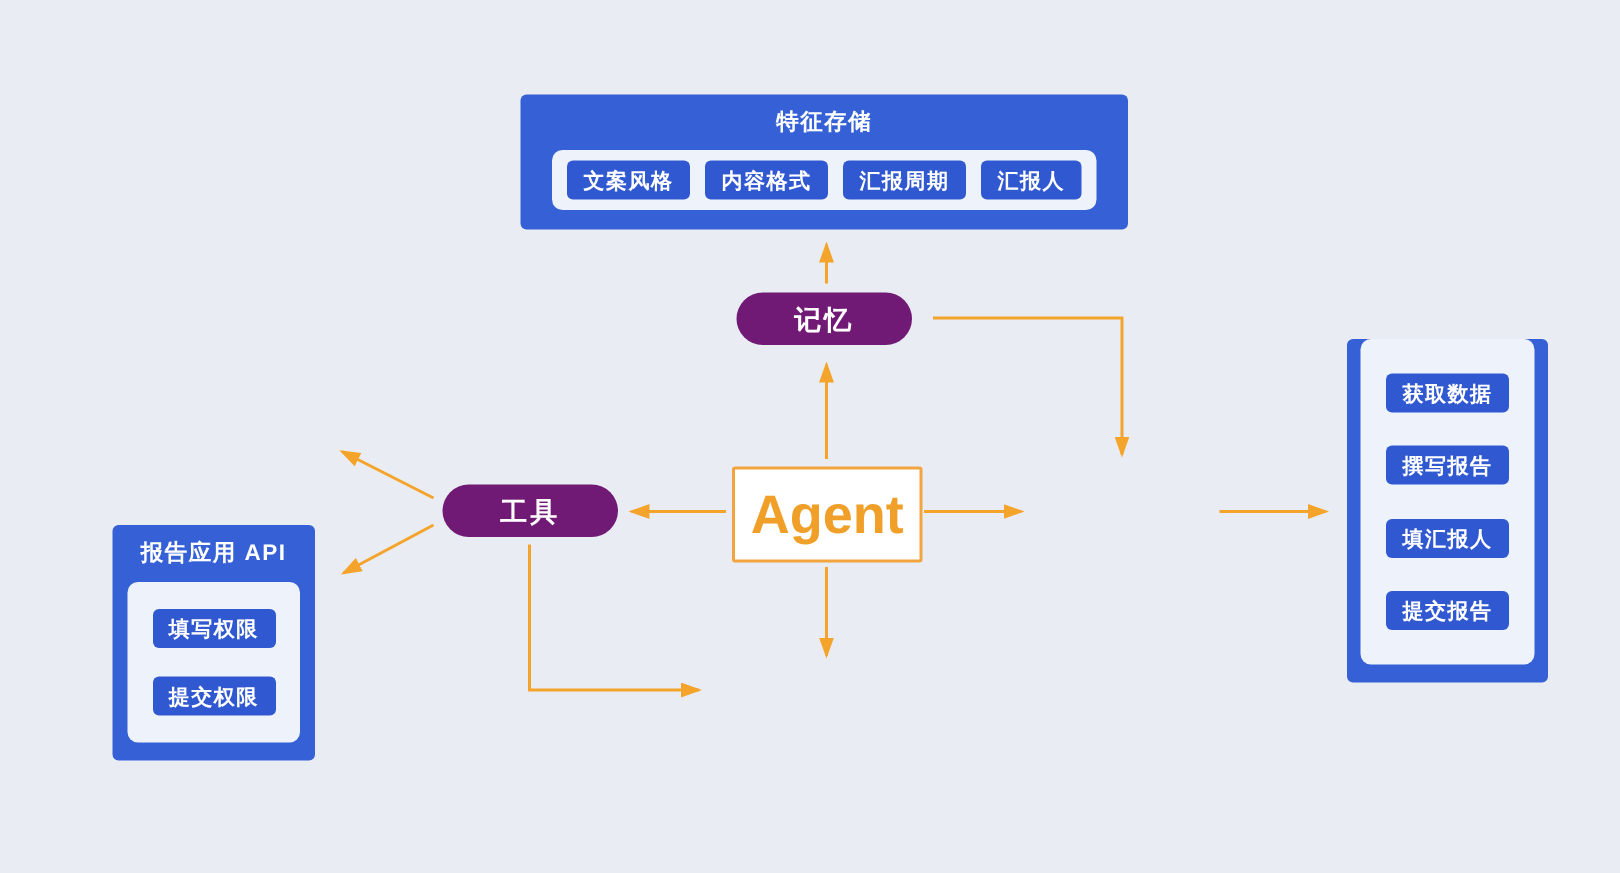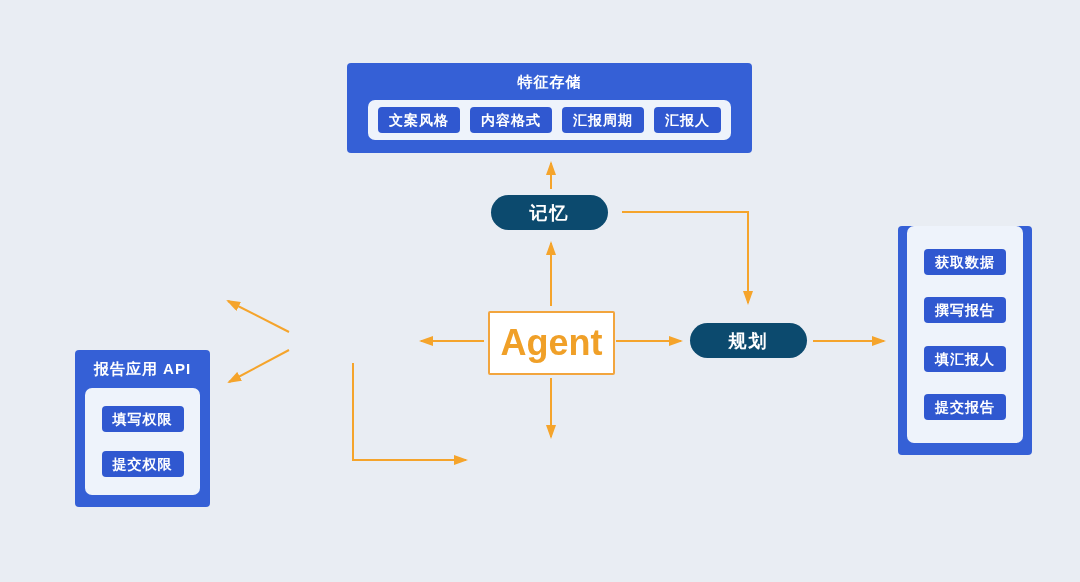--- a/index.html
+++ b/index.html
@@ -55,21 +55,21 @@
     letter-spacing:1px;
     height:26px;
     line-height:26px;
     padding:0 11px;
     white-space:nowrap;
   }
   
   .pill{
     position:absolute;
     width:117px;height:35px;
-    background:#0c4a6e;
+    background:#701a75;
     border-radius:18px;
     color:#ffffff;
     font-size:18px;
     font-weight:bold;
     letter-spacing:2px;
     display:flex;align-items:center;justify-content:center;
     white-space:nowrap;
   }
   
   .agent-box{
@@ -140,17 +140,17 @@
   <div class="group-box task-breakdown">
     <div class="group-panel vertical">
       <div class="chip">获取数据</div>
       <div class="chip">撰写报告</div>
       <div class="chip">填汇报人</div>
       <div class="chip">提交报告</div>
     </div>
   </div>
 
   <div class="pill" style="left:491px;top:195px;">记忆</div>
-  <div class="pill" style="left:690px;top:323px;">规划</div>
+  <div class="pill" style="left:295px;top:323px;">工具</div>
 
   <div class="agent-box">Agent</div>
 
 </div>
 
 </body></html>

